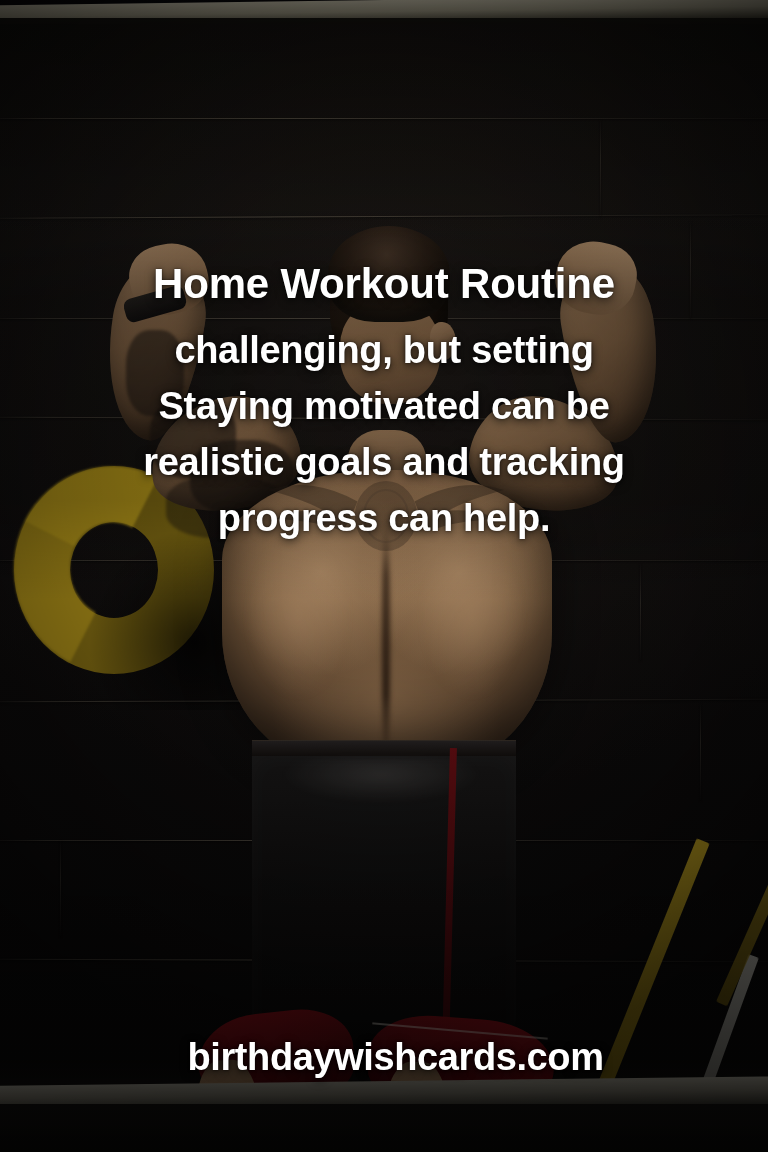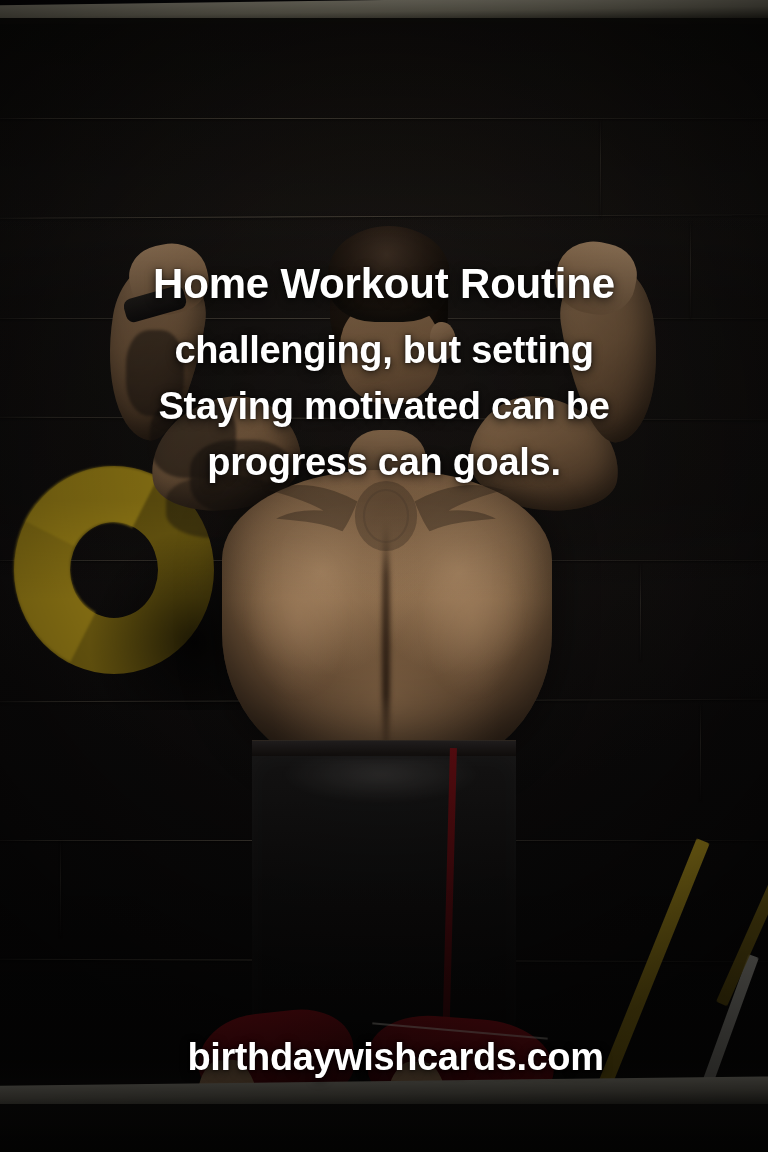--- a/index.html
+++ b/index.html
@@ -352,19 +352,20 @@
     <div class="vignette"></div>
     <div class="text-scrim"></div>
   </div>
 
   <div class="overlay">
     <div class="title">Home Workout Routine</div>
 
     <div class="body-copy">
       <span class="ln">challenging, but setting</span>
       <span class="ln">Staying motivated can be</span>
-      <span class="ln">progress can goals.</span>
+      <span class="ln">realistic goals and tracking</span>
+      <span class="ln">progress can help.</span>
     </div>
 
     <div class="watermark">birthdaywishcards.com</div>
   </div>
 
 </div>
 
 </body></html>

